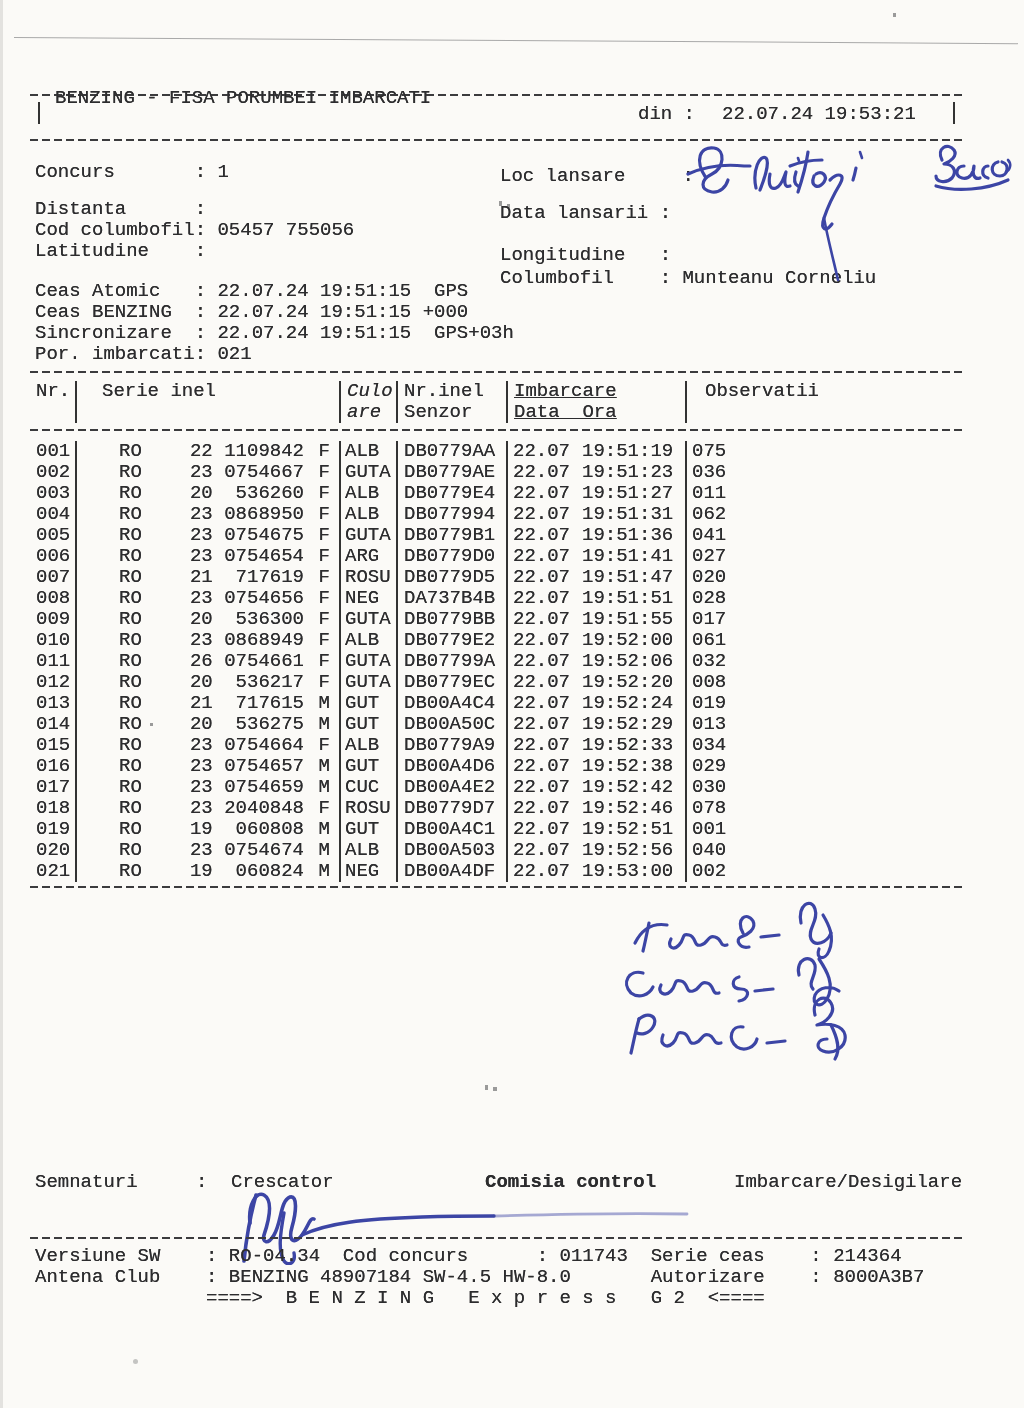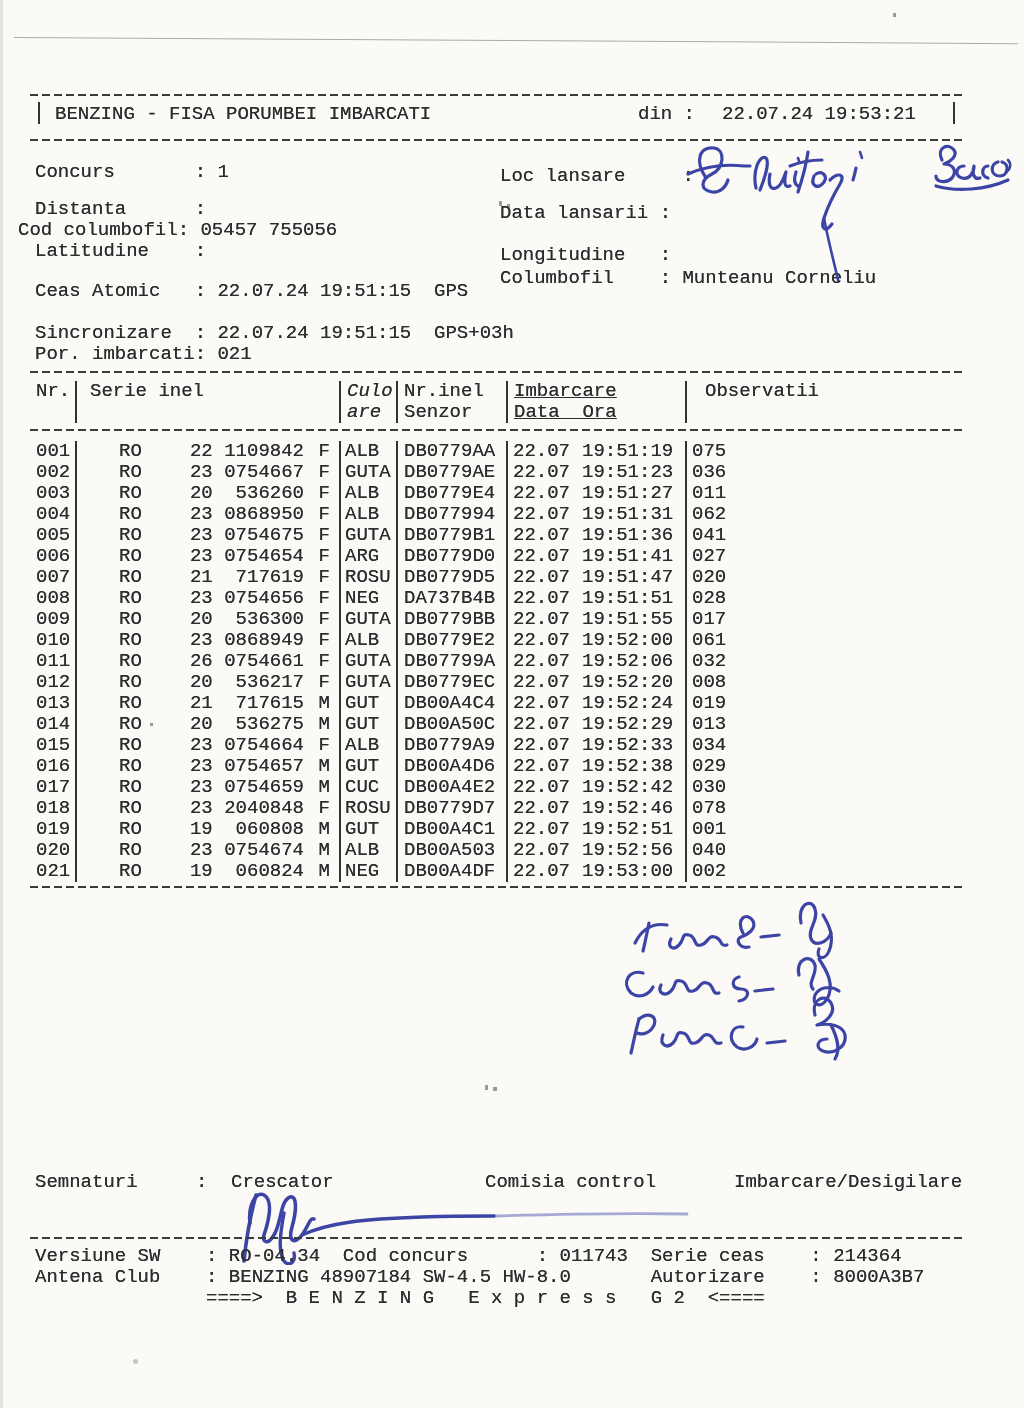--- a/index.html
+++ b/index.html
@@ -24,21 +24,21 @@
   .c-serie{ display:flex; }
   .c-serie .country{ display:inline-block; padding-left:42px; width:37px; }
   .c-serie .num{ display:inline-block; width:148px; text-align:right; }
   .c-serie .sex{ margin-left:auto; padding-right:9px; }
   .c-color{ padding-left:4px; }
   .c-sensor{ padding-left:6px; }
   .c-dt{ display:flex; padding-left:5px; }
   .c-dt .d{ display:inline-block; width:69px; }
   .c-obs{ padding-left:5px; }
   .hcell div{ height:21px; }
-  .h-serie{ padding-left:13px; }
+  .h-serie{ padding-left:25px; }
   .h-culo{ padding-left:6px;font-style:italic; }
   .h-senzor{ padding-left:6px; }
   .h-imb{ padding-left:6px;text-decoration:underline; }
   .h-obs{ padding-left:18px; }
   
   .ink{ position:absolute; }
   .ink path{ fill:none; stroke:#3c45a5; stroke-width:3.2; stroke-linecap:round; stroke-linejoin:round; }
   .ink path.thin{ stroke-width:2.6; }
   .ink path.faded{ stroke-opacity:.45; }
   
@@ -57,38 +57,39 @@
   <div class="artifact" style="left:893px;top:13px;width:3px;height:4px;"></div>
   <div class="artifact" style="left:499px;top:201px;width:3px;height:5px;"></div>
   <div class="artifact" style="left:507px;top:204px;width:3px;height:4px;"></div>
   <div class="artifact" style="left:485px;top:1085px;width:3px;height:5px;"></div>
   <div class="artifact" style="left:493px;top:1087px;width:4px;height:4px;"></div>
   <div class="artifact" style="left:150px;top:723px;width:3px;height:3px;"></div>
   <div class="artifact" style="left:133px;top:1359px;width:5px;height:5px;background:#c4c4c2;border-radius:50%;"></div>
 
   <div class="dash" style="top:94px;"></div>
   <div class="vpipe" style="left:38px;top:102px;height:22px;"></div>
-  <span class="t" style="left:55px;top:104px;">BENZING - FISA PORUMBEI IMBARCATI</span>
+  <span class="t" style="left:55px;top:88px;">BENZING - FISA PORUMBEI IMBARCATI</span>
   <span class="t" style="left:638px;top:104px;">din :</span>
   <span class="t" style="left:722px;top:104px;">22.07.24 19:53:21</span>
   <div class="vpipe" style="left:953px;top:102px;height:22px;"></div>
   <div class="dash" style="top:139px;"></div>
 
   <span class="t" style="left:35px;top:162px;">Concurs       : 1</span>
   <span class="t" style="left:500px;top:166px;">Loc lansare     :</span>
 
   <span class="t" style="left:35px;top:199px;">Distanta      :</span>
-  <span class="t" style="left:18px;top:220px;">Cod columbofil: 05457 755056</span>
+  <span class="t" style="left:35px;top:220px;">Cod columbofil: 05457 755056</span>
   <span class="t" style="left:35px;top:241px;">Latitudine    :</span>
 
   <span class="t" style="left:500px;top:203px;">Data lansarii :</span>
   <span class="t" style="left:500px;top:224px;margin-top:44px;">Columbofil    : Munteanu Corneliu</span>
   <span class="t" style="left:500px;top:245px;">Longitudine   :</span>
 
   <span class="t" style="left:35px;top:281px;">Ceas Atomic   : 22.07.24 19:51:15  GPS</span>
+  <span class="t" style="left:35px;top:302px;">Ceas BENZING  : 22.07.24 19:51:15 +000</span>
   <span class="t" style="left:35px;top:323px;">Sincronizare  : 22.07.24 19:51:15  GPS+03h</span>
   <span class="t" style="left:35px;top:344px;">Por. imbarcati: 021</span>
 
   <div class="dash" style="top:371px;"></div>
 
   <div id="thead" style="top:381px;">
     <div class="trow thead-row">
       <span class="cell c-nr hcell"><div>Nr.</div><div></div></span>
       <span class="cell h-serie hcell"><div>Serie inel</div><div></div></span>
       <span class="cell h-culo hcell"><div>Culo</div><div>are</div></span>
@@ -334,21 +335,21 @@
     <path d="M48,140 C44,150 52,154 58,148 C64,142 60,136 68,138 C76,140 72,150 80,148 C88,146 86,138 94,140 C100,142 98,150 106,148"></path>
     <path d="M128,132 C116,130 112,144 122,152 C130,157 140,152 142,144"></path>
     <path d="M152,148 L170,146"></path>
     <path d="M200,120 C196,104 210,98 216,108 C222,118 210,128 202,130 C214,128 228,130 230,140 C232,152 218,160 208,156 C200,153 202,144 212,144"></path>
     <path d="M216,130 C222,142 226,154 220,164"></path>
   </svg>
 
   <span class="t" style="left:35px;top:1172px;">Semnaturi</span>
   <span class="t" style="left:196px;top:1172px;">:</span>
   <span class="t" style="left:231px;top:1172px;">Crescator</span>
-  <span class="t" style="left:485px;top:1172px;">Comisia control</span>
+  <span class="t" style="left:485px;top:1172px;font-weight:bold;">Comisia control</span>
   <span class="t" style="left:734px;top:1172px;">Imbarcare/Desigilare</span>
 
   <svg class="ink" style="left:232px;top:1183px;" width="470" height="82" viewBox="0 0 470 82" role="img" aria-label="handwritten signature of the breeder (Crescator)">
     <path d="M24,12 C18,34 14,58 12,78" style="stroke-width:3.6"></path>
     <path d="M18,40 C16,22 24,8 32,12 C42,18 36,40 32,52 C30,60 36,62 42,52 C50,38 48,18 58,14 C66,12 64,30 60,44 C56,58 62,62 70,52 C76,44 78,34 82,36" style="stroke-width:3.6"></path>
     <path d="M52,30 C48,52 46,68 52,78 C56,84 64,80 62,70" style="stroke-width:3.4"></path>
     <path d="M70,52 C96,40 130,36 190,34 C220,33 245,33 262,33" style="stroke-width:3.4"></path>
     <path class="faded" d="M262,33 C330,31 400,30 455,31" style="stroke-width:2.8"></path>
   </svg>
 

